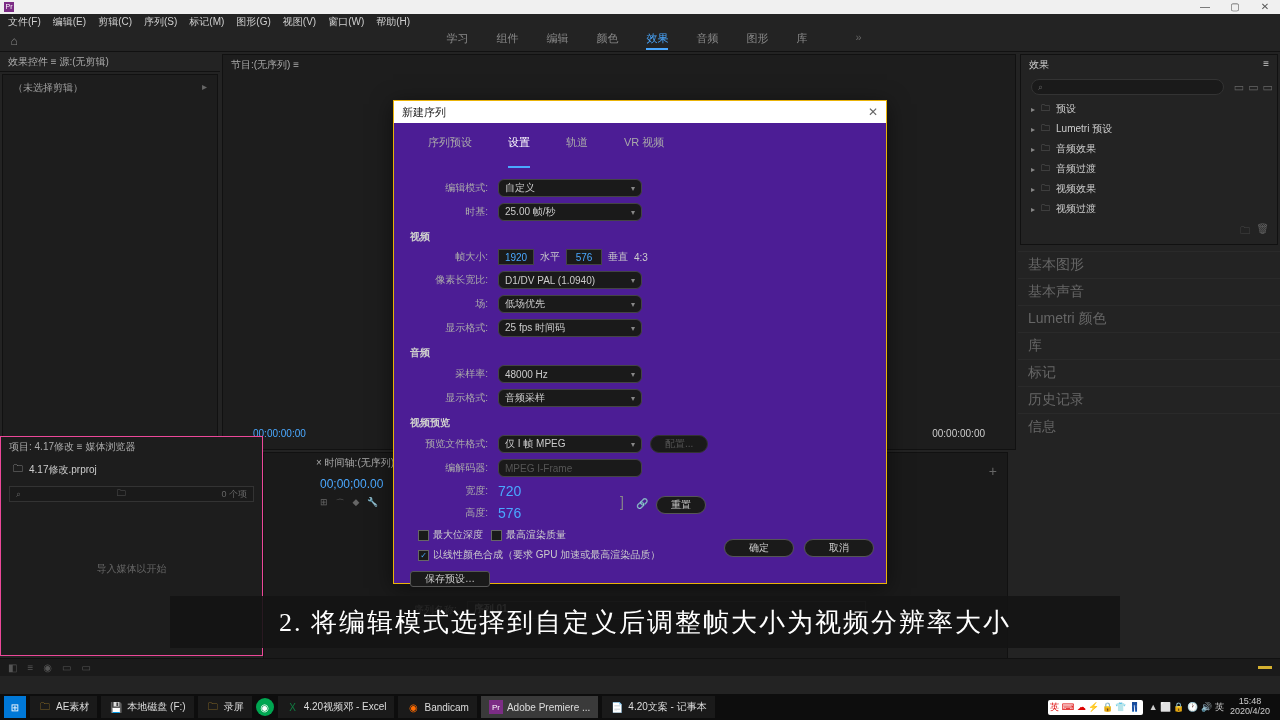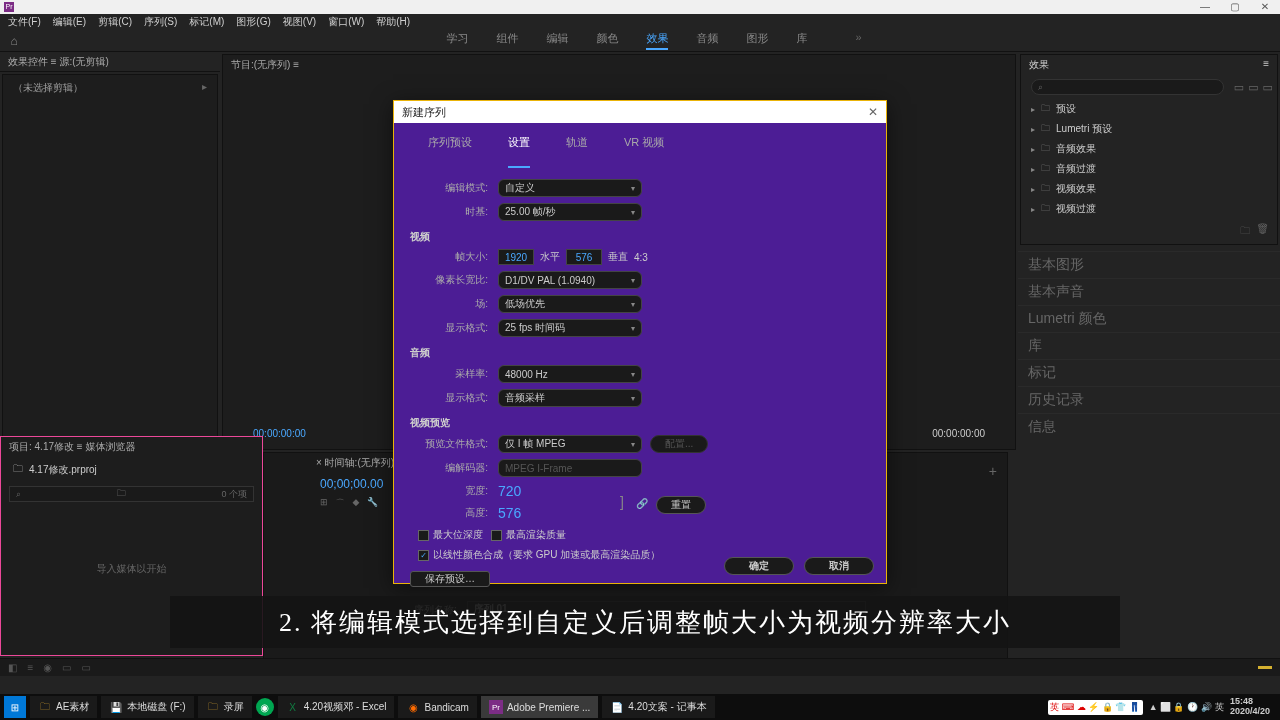--- a/index.html
+++ b/index.html
@@ -55,30 +55,30 @@
 .form-row .lbl { width: 88px; text-align: right; padding-right: 10px; color: #aaa; }
 .dd { background: #1a1a1a; border: 1px solid #444; border-radius: 6px; height: 18px; width: 144px; padding: 0 6px; color: #ccc; font-size: 10px; display: flex; align-items: center; justify-content: space-between; }
 .dd .caret { color: #888; font-size: 8px; }
 .num-in { background: #1a1a1a; border: 1px solid #444; width: 36px; height: 16px; color: #4aa8ff; font-size: 10px; text-align: center; line-height: 16px; }
 .link-val { color: #4aa8ff; font-size: 14px; }
 .sec-hdr { padding: 6px 0 2px 0; font-size: 10px; color: #ccc; font-weight: bold; }
 .chk { display: flex; align-items: center; gap: 4px; font-size: 10px; }
 .chk-box { width: 11px; height: 11px; border: 1px solid #666; background: #1a1a1a; display: inline-flex; align-items: center; justify-content: center; font-size: 8px; color: #4aa8ff; }
 .btn { background: #1a1a1a; border: 1px solid #555; border-radius: 10px; height: 18px; padding: 0 14px; color: #ccc; font-size: 10px; display: inline-flex; align-items: center; justify-content: center; }
 .btn-disabled { color: #555; border-color: #333; }
-.dlg-footer { position: absolute; bottom: 8px; right: 12px; display: flex; gap: 10px; font-weight: bold; }
+.dlg-footer { position: absolute; bottom: 26px; right: 12px; display: flex; gap: 10px; }
 .seq-name-row { display: flex; align-items: center; padding: 8px 4px 4px; font-size: 10px; gap: 10px; }
 .seq-name-in { flex: 1; background: #1a1a1a; border: 1px solid #444; height: 18px; padding: 0 6px; color: #ccc; font-weight: bold; }
 .subtitle { position: absolute; left: 170px; top: 596px; width: 950px; height: 52px; background: rgba(20,20,20,0.9); color: #fff; font-size: 26px; font-family: "Microsoft YaHei"; display: flex; align-items: center; justify-content: center; letter-spacing: 2px; }
 .taskbar { position: absolute; bottom: 0; left: 0; width: 1280px; height: 26px; background: #0d0d0d; display: flex; align-items: center; padding: 0 4px; gap: 4px; font-size: 10px; color: #ddd; }
 .tb-item { height: 22px; padding: 0 8px; display: flex; align-items: center; gap: 4px; background: #1a1a1a; }
 .tb-item.active { background: #3a3a3a; }
 .tb-icon { width: 14px; height: 14px; display: inline-flex; align-items: center; justify-content: center; font-size: 10px; }
 .tray { margin-left: auto; display: flex; align-items: center; gap: 6px; padding-right: 6px; color: #ccc; font-size: 9px; }
-.tray .clock { text-align: left; line-height: 1.1; font-weight: bold; }
+.tray .clock { text-align: center; line-height: 1.1; }
 .bottom-strip { position: absolute; left: 0; top: 658px; width: 1280px; height: 18px; background: #1a1a1a; border-top: 1px solid #111; display: flex; align-items: center; padding: 0 8px; gap: 10px; color: #555; font-size: 10px; }
 .eff-btm { display: flex; justify-content: flex-end; padding: 4px 8px; gap: 6px; color: #666; font-size: 10px; }
 </style>
 </head>
 <body>
 
 <div class="titlebar">
   <span class="titlebar-icon">Pr</span>
   <div class="winbtns">
     <div class="winbtn">—</div>

